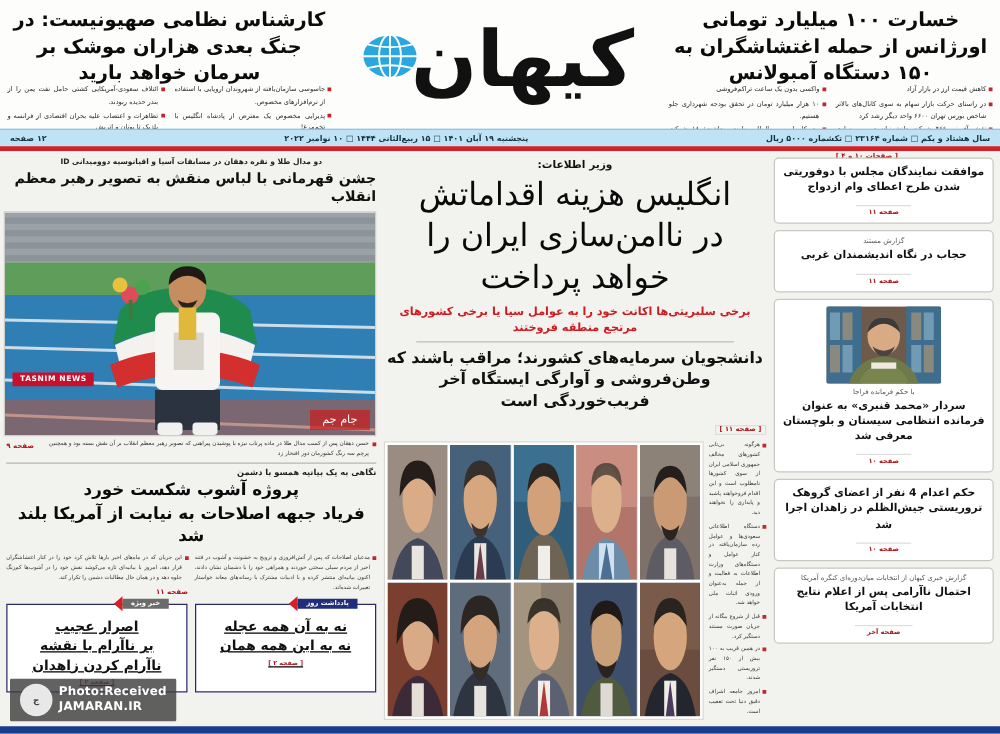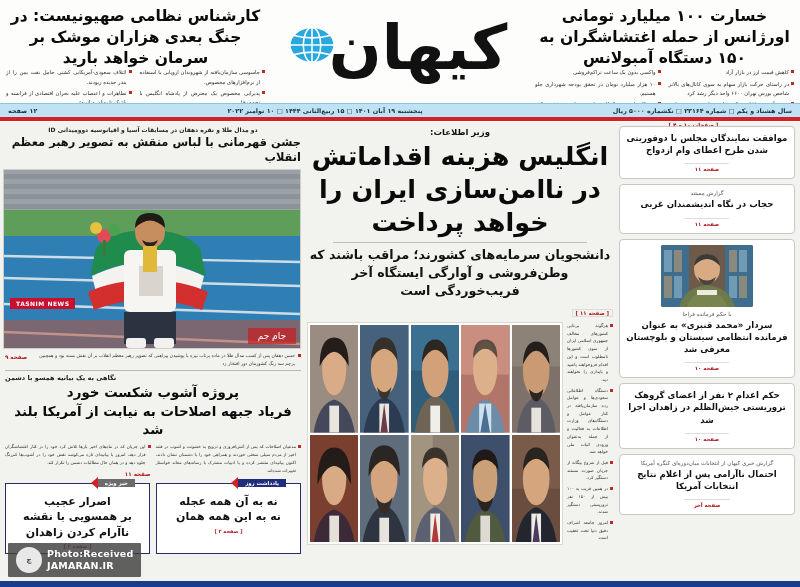--- a/index.html
+++ b/index.html
@@ -41,21 +41,21 @@
   
   .sb-box{border:1px solid #c8c8c2;border-radius:4px;background:#fff;margin-bottom:5px;
     padding:5px 6px 3px;text-align:center;}
   .sb-kicker{font-size:5.6px;color:#555;margin-bottom:2px;}
   .sb-title{font-size:8.6px;font-weight:bold;line-height:1.42;color:#111;}
   .sb-ref{display:inline-block;margin-top:3px;font-size:5.3px;color:#b0151c;font-weight:bold;
      border-top:1px solid #ddd;padding:2px 10px 0;}
   .sb-photo{width:92px;height:62px;margin:0 auto 4px;border-radius:2px;overflow:hidden;position:relative;}
   
   .kicker-c{text-align:center;font-size:8.5px;font-weight:bold;color:#111;margin:1px 0 3px;}
-  .head-main{text-align:center;font-weight:bold;color:#0a0a0a;font-size:25.5px;line-height:1.3;
+  .head-main{text-align:center;font-weight:normal;color:#0a0a0a;font-size:25.5px;line-height:1.3;
     letter-spacing:-.6px;}
   .head-red{text-align:center;color:#cf1b22;font-weight:bold;font-size:9px;margin:5px 2px 3px;
     line-height:1.4;}
   .hr-thin{border:0;border-top:1px solid #bdbdb8;margin:3px 26px;}
   .head-sub{text-align:center;font-weight:bold;color:#111;font-size:12.6px;line-height:1.42;
     letter-spacing:-.3px;}
   .ref-inline{font-size:5.4px;color:#b0151c;font-weight:bold;border:1px solid #ddd;padding:0 3px;
     display:inline-block;margin:3px 0 2px;}
   .mid-lower{display:flex;gap:4px;margin-top:3px;}
   .mid-text{width:46px;flex:0 0 46px;font-size:4.4px;line-height:1.75;color:#333;text-align:justify;}
@@ -65,29 +65,29 @@
   .tile{position:relative;overflow:hidden;background:#b9c3ce;}
   
   .l-kicker{font-size:6px;text-align:center;color:#222;margin-bottom:2px;font-weight:bold;}
   .l-title{font-size:11.4px;font-weight:bold;text-align:right;line-height:1.35;color:#111;
     margin-bottom:3px;letter-spacing:-.3px;}
   .l-photo{position:relative;width:100%;height:178px;border:1px solid #cfcfc9;overflow:hidden;}
   .cap-row{display:flex;gap:3px;font-size:4.6px;line-height:1.7;color:#333;margin:3px 0 2px;
     align-items:flex-start;}
   .cap-row .bsq{flex:0 0 3px;height:3px;margin-top:2px;}
   .l-rule{border:0;border-top:1px solid #b8b8b2;margin:3px 0;}
-  .l-kicker2{text-align:left;font-size:6.6px;font-weight:bold;color:#222;margin-bottom:2px;}
+  .l-kicker2{text-align:right;font-size:6.6px;font-weight:bold;color:#222;margin-bottom:2px;}
   .l-title2{text-align:center;font-size:13.4px;font-weight:bold;line-height:1.36;color:#0a0a0a;
     letter-spacing:-.4px;}
   .l-body{display:flex;gap:5px;margin-top:4px;}
   .l-bodycol{flex:1;font-size:4.4px;line-height:1.8;color:#333;text-align:justify;}
   
   .bot-row{display:flex;gap:6px;margin-top:4px;}
   .bot-box{flex:1;border:1px solid #2b2b6b;background:#fff;padding:10px 5px 4px;position:relative;
-    text-align:center;min-height:54px;box-sizing:border-box;}
+    text-align:center;min-height:54px;box-sizing:border-box;text-decoration:underline;}
   .tag{position:absolute;top:-7px;right:14px;display:flex;align-items:center;}
   .tag-lbl{font-size:5.4px;font-weight:bold;color:#fff;padding:1px 7px;}
   .tag-arrow{width:0;height:0;border-top:6px solid transparent;border-bottom:6px solid transparent;}
   .bot-title{font-size:11px;font-weight:bold;line-height:1.4;color:#111;letter-spacing:-.3px;}
   .bot-ref{font-size:5px;color:#b0151c;font-weight:bold;margin-top:3px;}
   
   .watermark{position:absolute;left:8px;bottom:10px;display:flex;align-items:center;gap:5px;
     background:rgba(64,64,64,.82);padding:4px 8px;border-radius:1px;direction:ltr;z-index:40;}
   .wm-badge{width:26px;height:26px;border-radius:50%;background:#e8e8e8;display:flex;
     align-items:center;justify-content:center;font-size:7px;font-weight:bold;color:#444;}
@@ -235,35 +235,36 @@
             <path d="M37 32 q9 7 18 0 q-3 8-9 8 q-6 0-9-8z" fill="#4a4340"></path>
             <rect x="36" y="45" width="20" height="5" fill="#efe9e0"></rect>
           </svg>
         </div>
         <div class="sb-kicker">با حکم فرمانده فراجا</div>
         <div class="sb-title">سردار «محمد قنبری» به عنوان فرمانده انتظامی سیستان و بلوچستان معرفی شد</div>
         <div class="sb-ref">صفحه ۱۰</div>
       </div>
 
       <div class="sb-box">
-        <div class="sb-title">حکم اعدام ۲ نفر از اعضای گروهک تروریستی جیش‌الظلم در زاهدان اجرا شد</div>
+        <div class="sb-title">حکم اعدام 4 نفر از اعضای گروهک تروریستی جیش‌الظلم در زاهدان اجرا شد</div>
         <div class="sb-ref">صفحه ۱۰</div>
       </div>
 
       <div class="sb-box">
         <div class="sb-kicker">گزارش خبری کیهان از انتخابات میان‌دوره‌ای کنگره آمریکا</div>
         <div class="sb-title">احتمال ناآرامی پس از اعلام نتایج انتخابات آمریکا</div>
         <div class="sb-ref">صفحه آخر</div>
       </div>
     </div>
 
     <div class="col-mid">
       <div class="kicker-c">وزیر اطلاعات:</div>
       <div class="head-main">انگلیس هزینه اقداماتش</div>
       <div class="head-main">در ناامن‌سازی ایران را خواهد پرداخت</div>
+      <div class="head-red">برخی سلبریتی‌ها اکانت خود را به عوامل سیا یا برخی کشورهای مرتجع منطقه فروختند</div>
       <hr class="hr-thin">
       <div class="head-sub">دانشجویان سرمایه‌های کشورند؛ مراقب باشند که</div>
       <div class="head-sub">وطن‌فروشی و آوارگی ایستگاه آخر فریب‌خوردگی است</div>
       <div style="text-align:right"><span class="ref-inline">[ صفحه ۱۱ ]</span></div>
 
       <div class="mid-lower">
         <div class="mid-text">
           <div class="bline">
               <span class="bsq"></span>
               <span class="btxt">هرگونه بی‌تابی کشورهای مخالف جمهوری اسلامی ایران از سوی کشورها نامطلوب است و این اقدام فروخواهند پاشید و پایداری را نخواهند دید.</span>
@@ -482,21 +483,21 @@
           <div class="bot-title">نه به این همه همان</div>
           <div class="bot-ref">[ صفحه ۲ ]</div>
         </div>
 
         <div class="bot-box">
           <div class="tag">
             <span class="tag-lbl" style="background:#6b6b6b">خبر ویژه</span>
             <span class="tag-arrow" style="border-right:7px solid #d42027"></span>
           </div>
           <div class="bot-title">اصرار عجیب</div>
-          <div class="bot-title">بر همسویی با نقشه</div>
+          <div class="bot-title">بر ناآرام با نقشه</div>
           <div class="bot-title">ناآرام کردن زاهدان</div>
           <div class="bot-ref">[ صفحه ۲ ]</div>
         </div>
       </div>
     </div>
   </div>
 
   <div class="footbar"></div>
 
   <div class="watermark">

